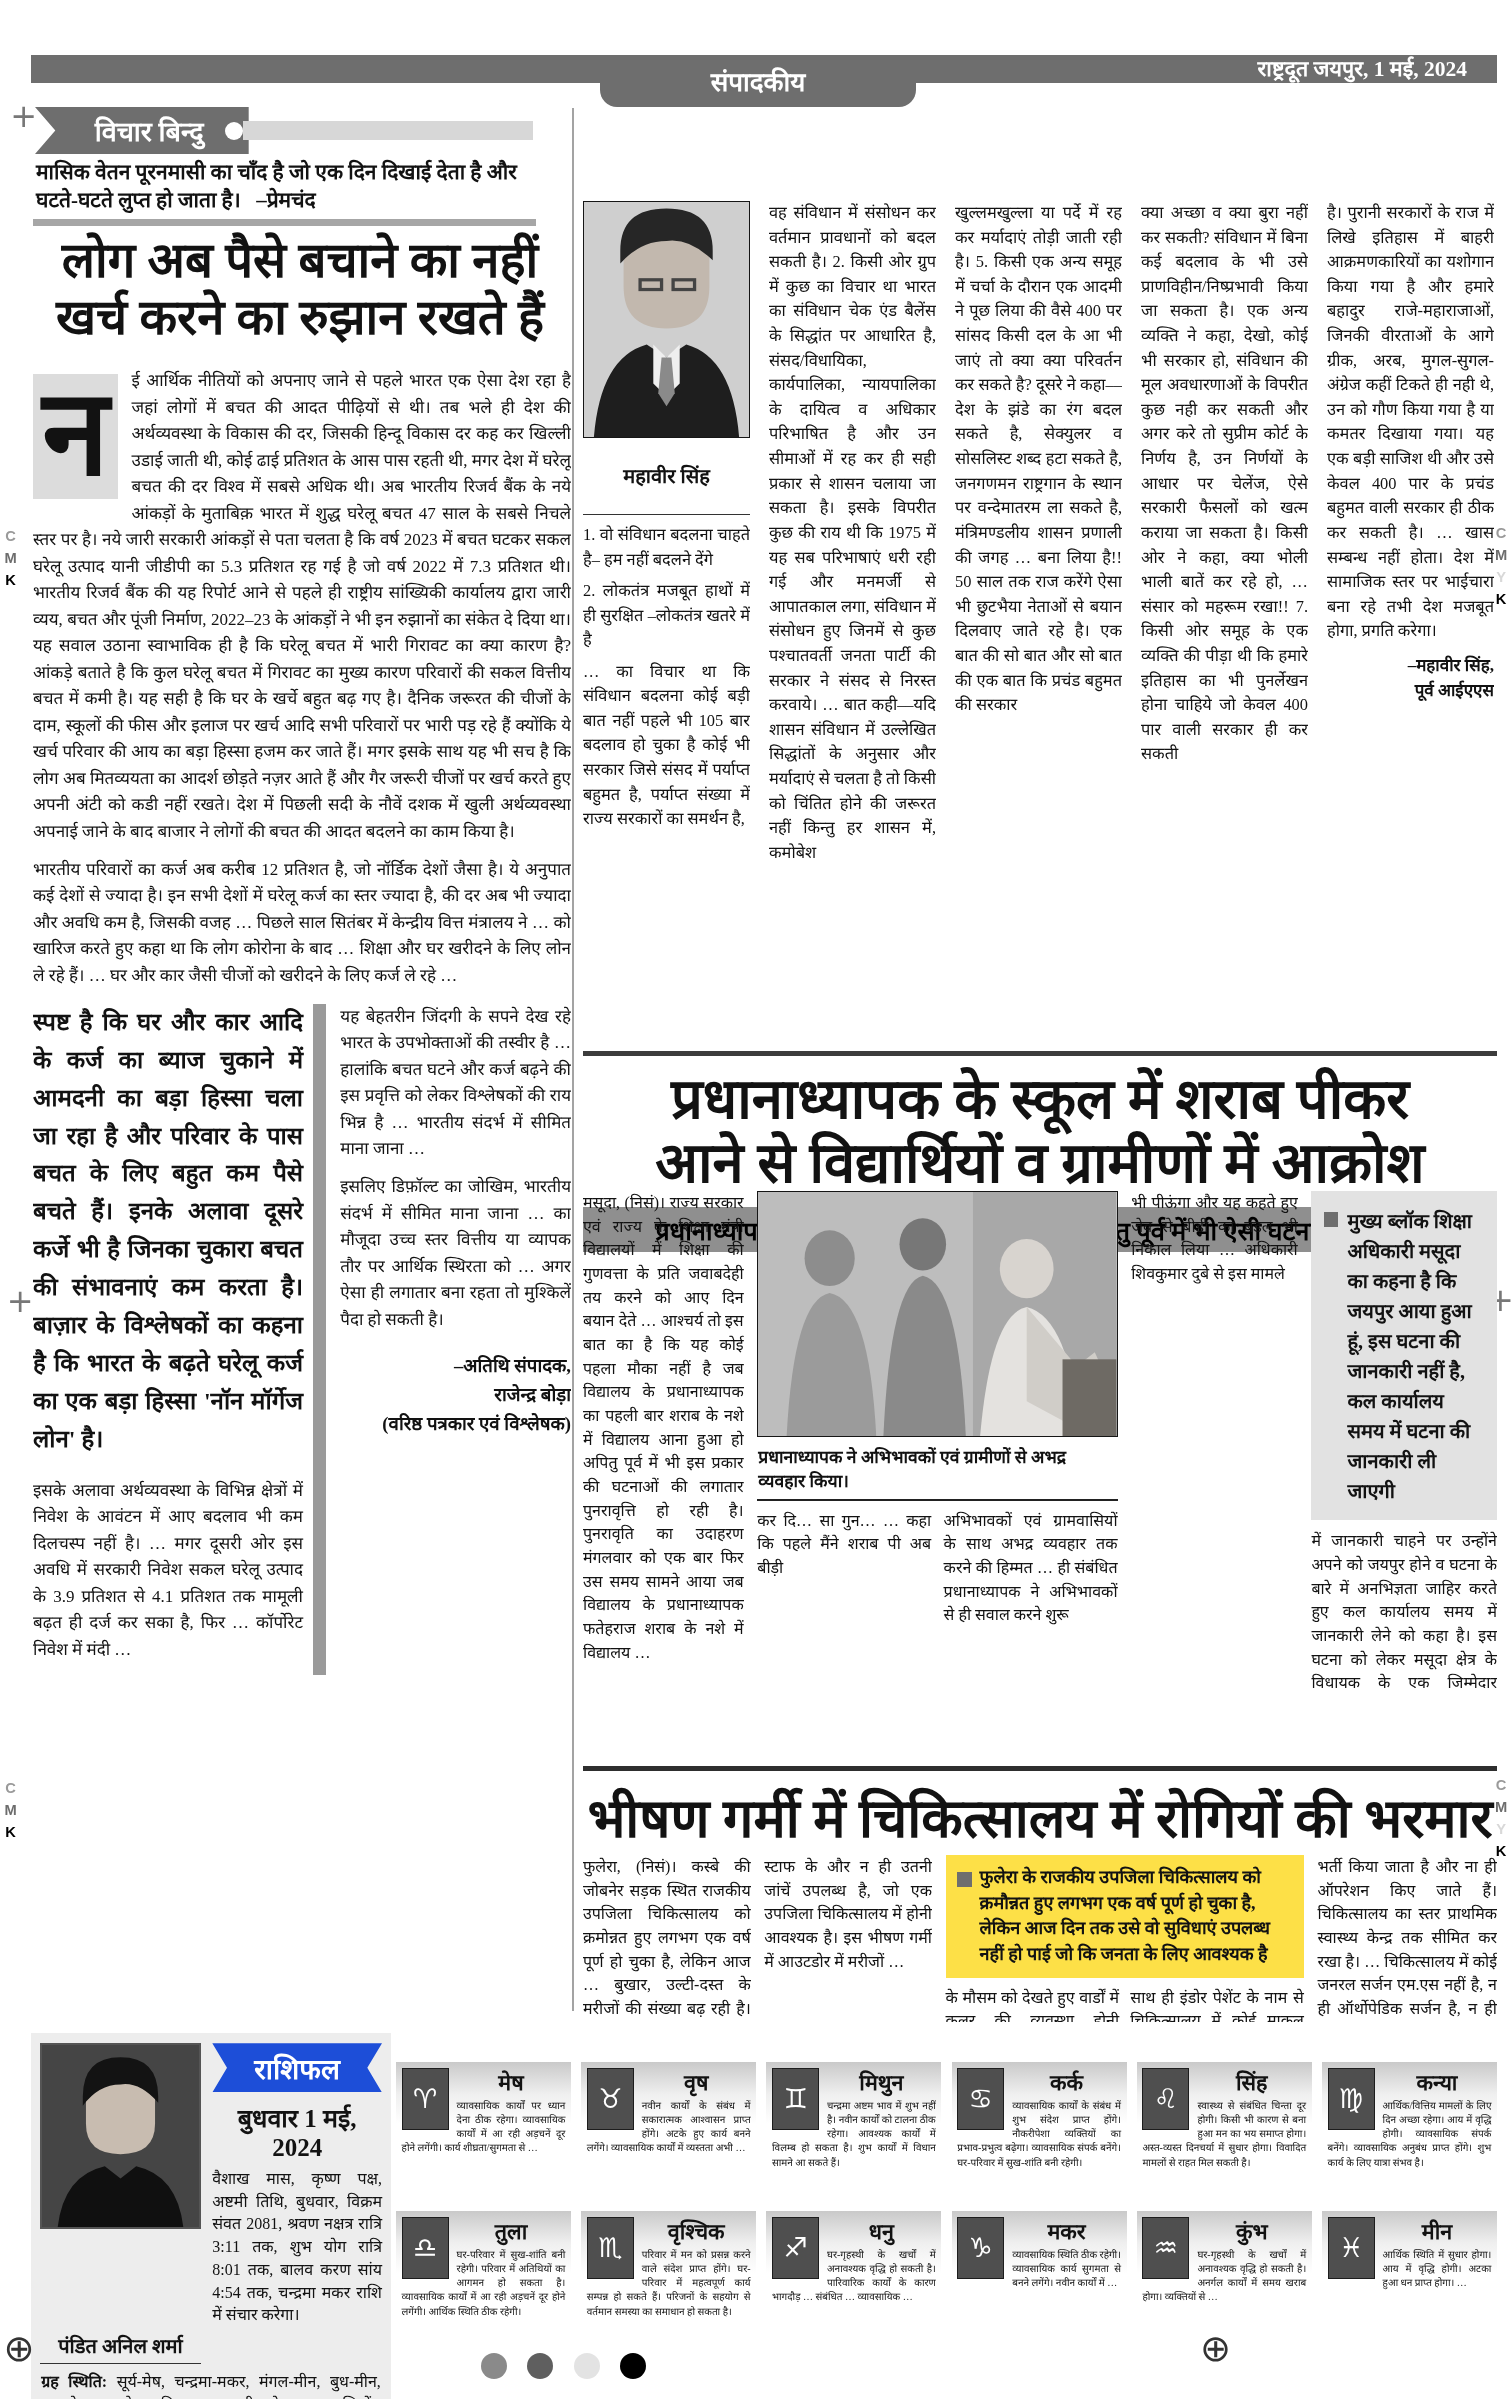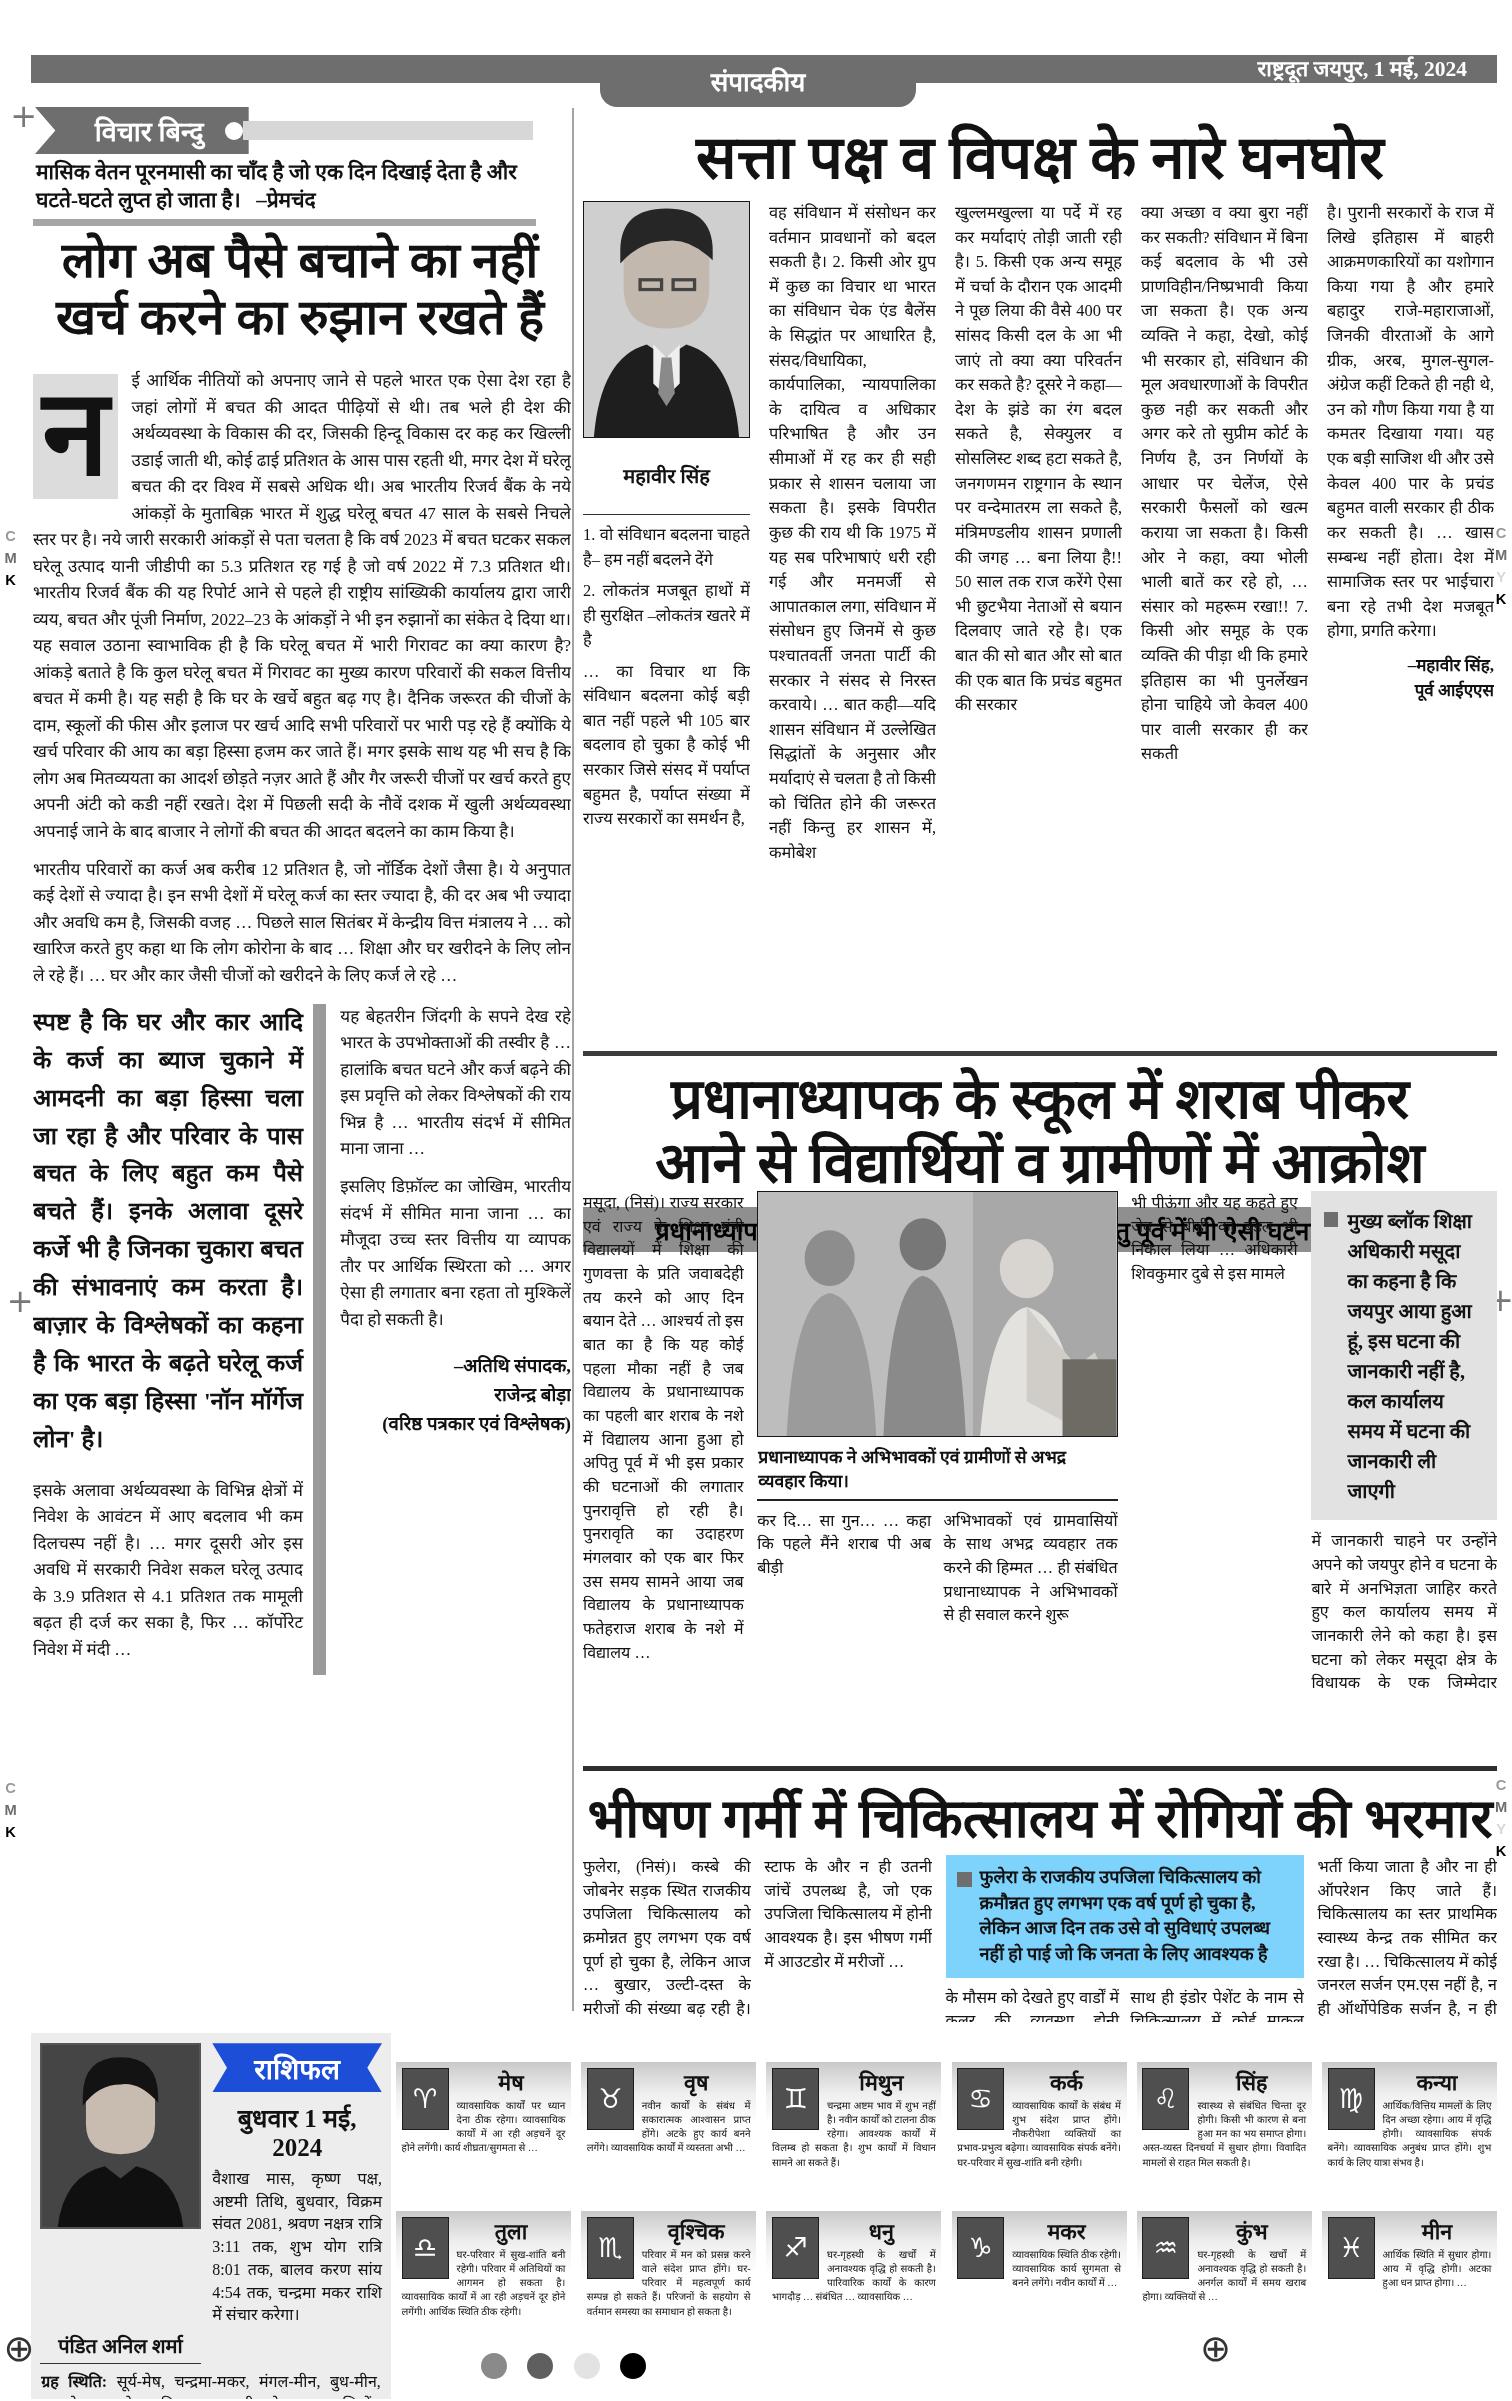--- a/index.html
+++ b/index.html
@@ -64,21 +64,21 @@
   .qbox{background:#e2e2e2;padding:14.7px 12.4px;display:flex;gap:9px;}
   .bullet{flex:0 0 14.7px;width:14.7px;height:14.7px;background:#6e6e6e;margin-top:6.8px;}
   .qbox-text{font-weight:bold;font-size:20px;line-height:1.5;}
   .qbelow{margin-top:9px;font-size:16px;line-height:1.48;text-align:justify;}
   
   .hos-rule{left:583px;top:1766px;width:914px;height:4.5px;background:#2e2e2e;}
   .hos-head{left:583px;top:1779px;width:914px;text-align:center;font-weight:900;font-size:54px;}
   .hos-cols{left:583px;top:1855px;width:914px;height:167px;display:flex;gap:13.6px;overflow:hidden;}
   .hos-c1,.hos-c2{width:169px;}
   .hos-mid{width:361px;}
-  .hbox{background:#7dd3fc;padding:10.2px 11.3px;display:flex;gap:8px;}
+  .hbox{background:#fde047;padding:10.2px 11.3px;display:flex;gap:8px;}
   .hbox-text{font-weight:bold;font-size:18px;line-height:1.42;}
   .hrow{display:flex;gap:11.3px;margin-top:8px;}
   .hos-c4{width:181px;}
   
   .hpanel{left:31px;top:2033px;width:360px;height:366px;background:#ededed;overflow:hidden;}
   .hp-top{display:flex;gap:11.3px;padding:10.2px 9px 0 9px;}
   .ppic{flex:0 0 161px;width:161px;height:186px;border:2.3px solid #555;box-sizing:border-box;
         background:linear-gradient(180deg,#3c3c3c,#585858);}
   .hp-right{flex:1;}
   .hribbon{background:#1d4ed8;color:#fff;text-align:center;font-weight:bold;font-size:28px;
@@ -152,21 +152,20 @@
           <div>(वरिष्ठ पत्रकार एवं विश्लेषक)</div>
         </div>
       </div>
     </div>
   </div>
 
   <div class="abs vdiv"></div>
   <div class="abs mark" style="left:6.8px;top:1282px;">+</div>
   <div class="abs mark" style="left:1487px;top:1281px;">+</div>
 
-  <div class="abs slo-head">सत्ता पक्ष व विपक्ष के नारे घनघोर</div>
   <div class="abs slo-cols">
     <div class="scol">
       <div class="photo">
         <svg viewBox="0 0 100 145" width="100%" height="100%" preserveAspectRatio="none">
           <rect x="0" y="0" width="100" height="145" fill="#cfcfcf"></rect>
           <path d="M24 30 Q24 8 50 8 Q76 8 76 30 L76 52 Q76 78 50 78 Q24 78 24 52 Z" fill="#c2b8ae"></path>
           <path d="M22 30 Q22 4 50 4 Q78 4 78 30 L78 36 Q64 22 50 24 Q34 24 22 38 Z" fill="#262626"></path>
           <rect x="34" y="48" width="13" height="6" fill="none" stroke="#444" stroke-width="2"></rect>
           <rect x="54" y="48" width="13" height="6" fill="none" stroke="#444" stroke-width="2"></rect>
           <path d="M6 145 Q10 96 38 88 L50 96 L62 88 Q90 96 94 145 Z" fill="#1e1e1e"></path>

